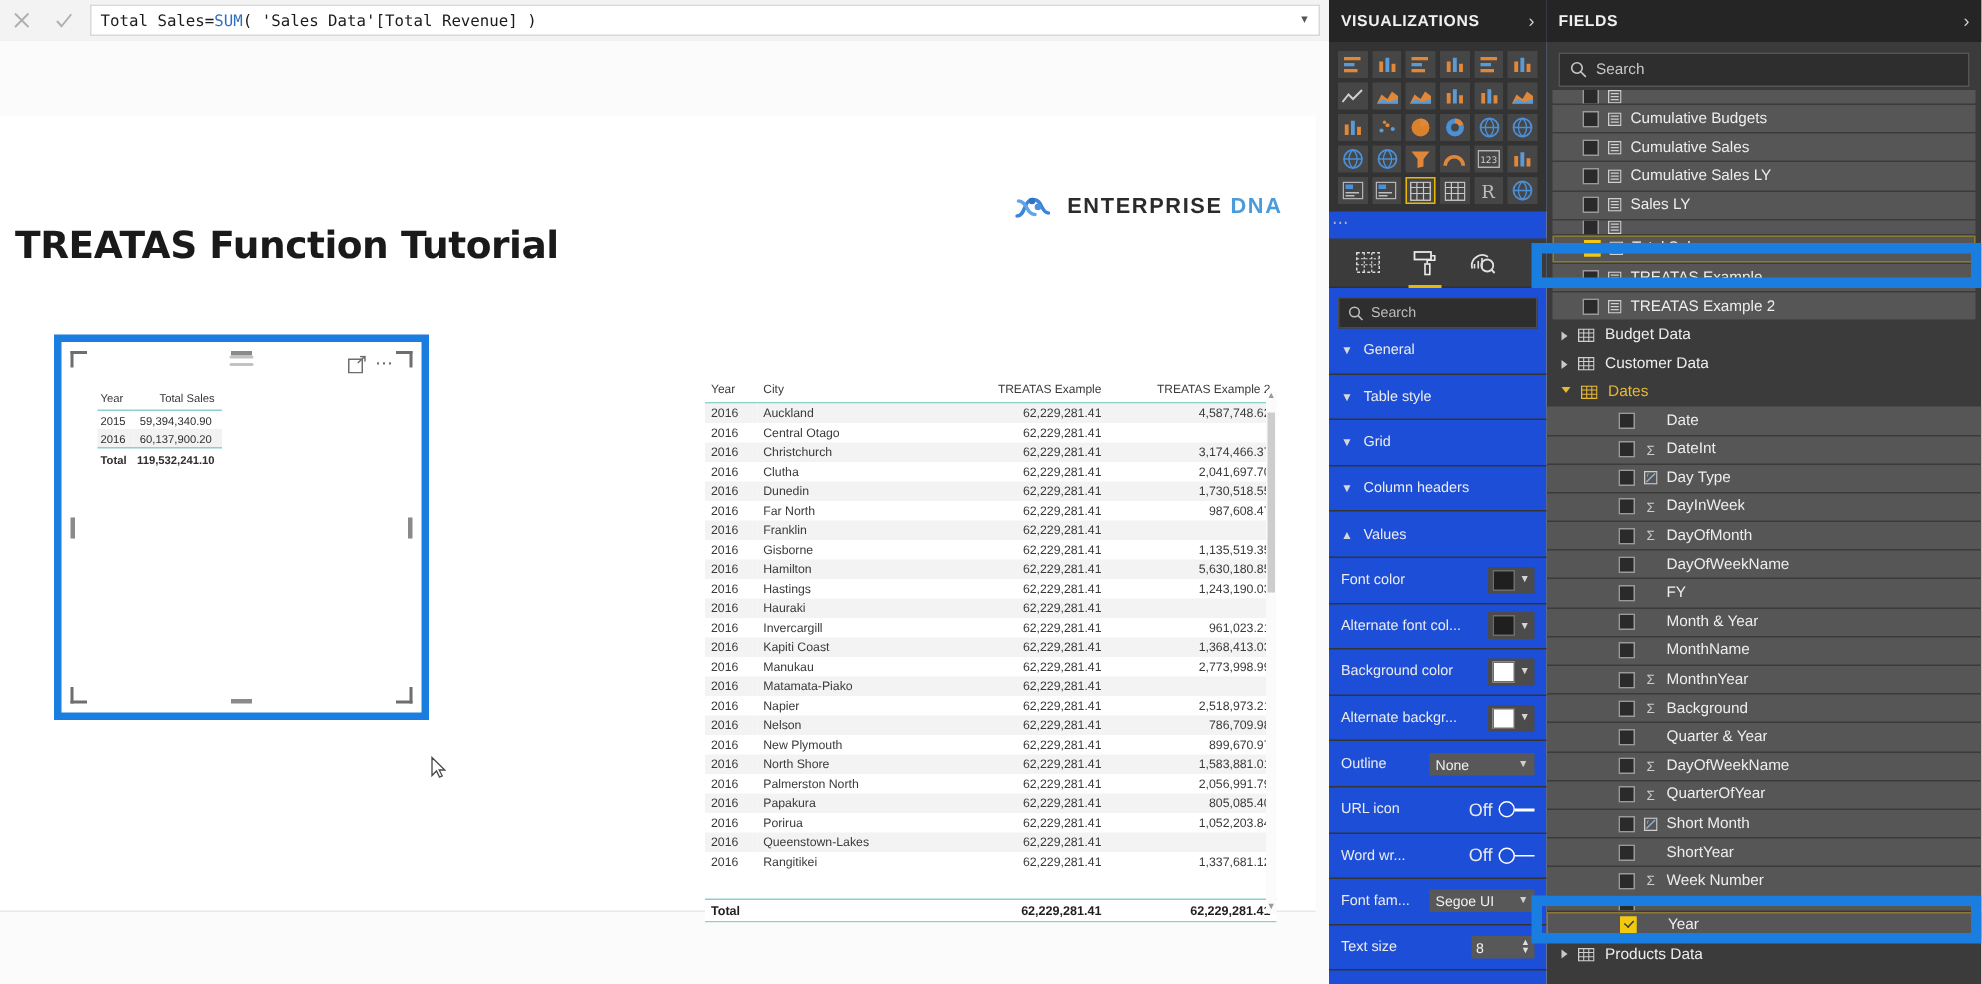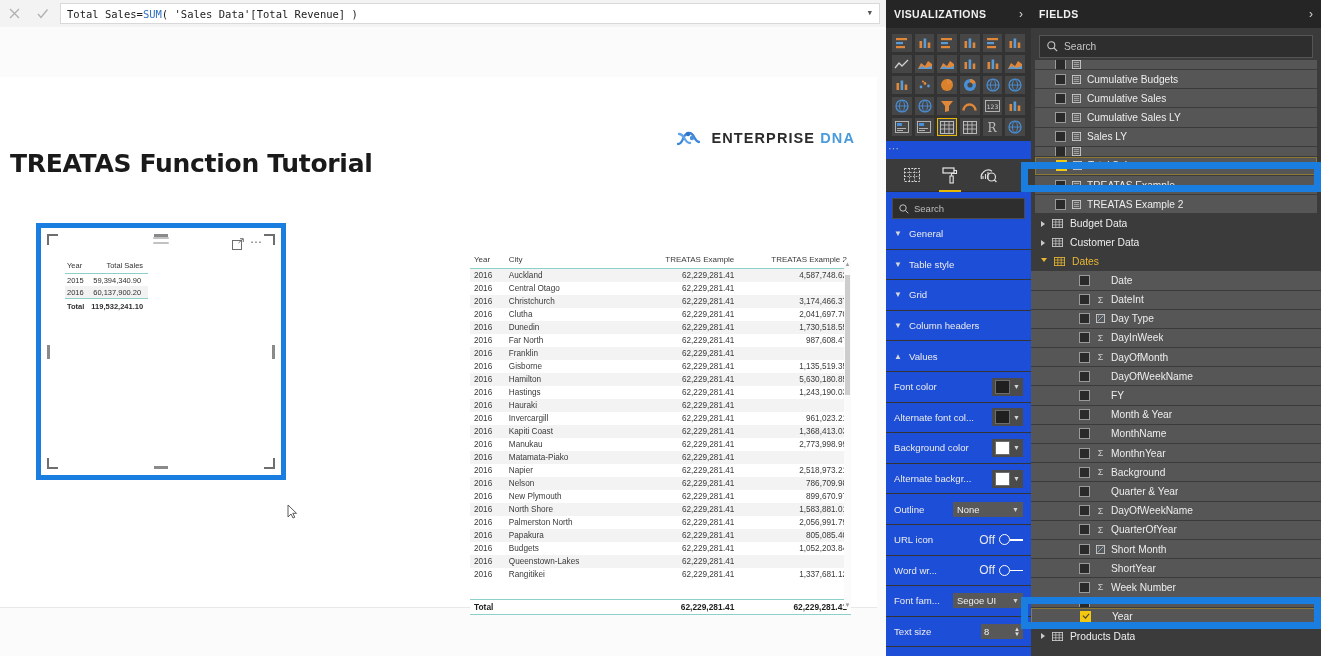--- a/index.html
+++ b/index.html
@@ -439,21 +439,21 @@
                   <td class="num">2,056,991.79</td>
                 </tr>
                 <tr>
                   <td>2016</td>
                   <td>Papakura</td>
                   <td class="num">62,229,281.41</td>
                   <td class="num">805,085.40</td>
                 </tr>
                 <tr>
                   <td>2016</td>
-                  <td>Budgets</td>
+                  <td>Porirua</td>
                   <td class="num">62,229,281.41</td>
                   <td class="num">1,052,203.84</td>
                 </tr>
                 <tr>
                   <td>2016</td>
                   <td>Queenstown-Lakes</td>
                   <td class="num">62,229,281.41</td>
                   <td class="num"></td>
                 </tr>
                 <tr>

